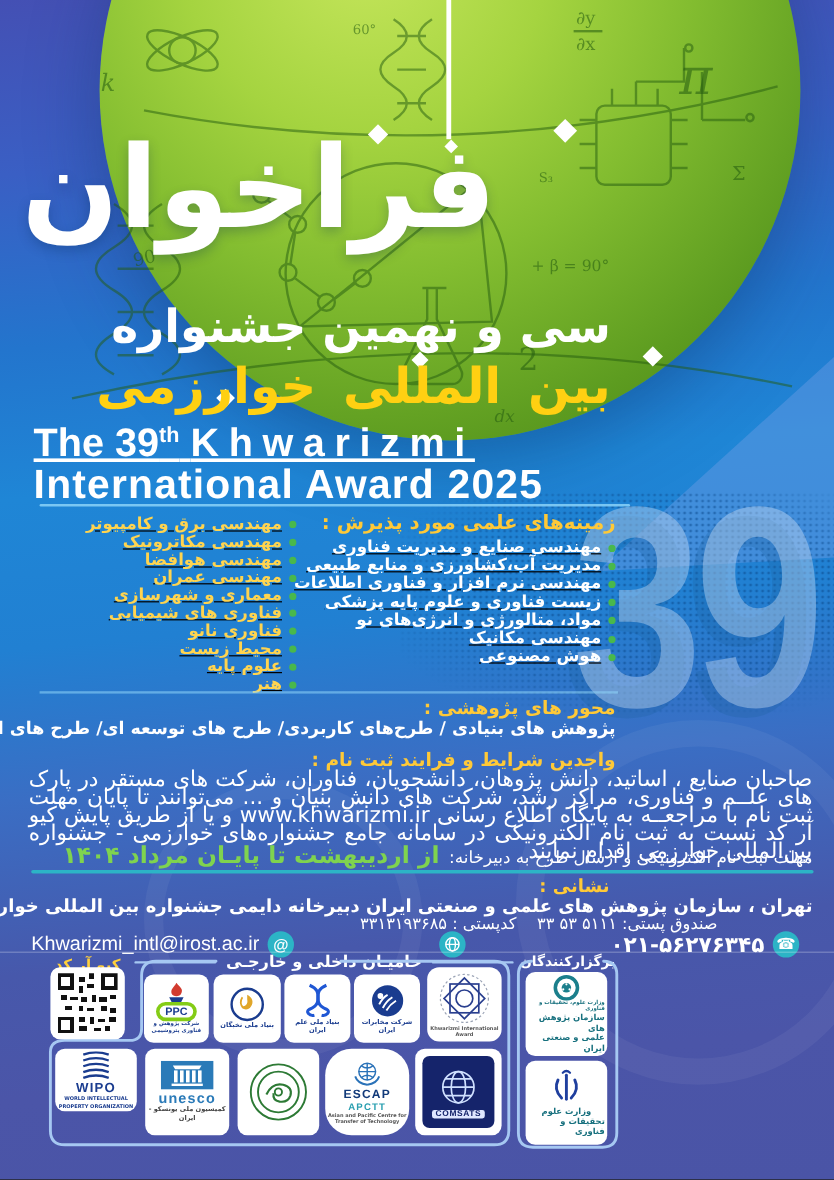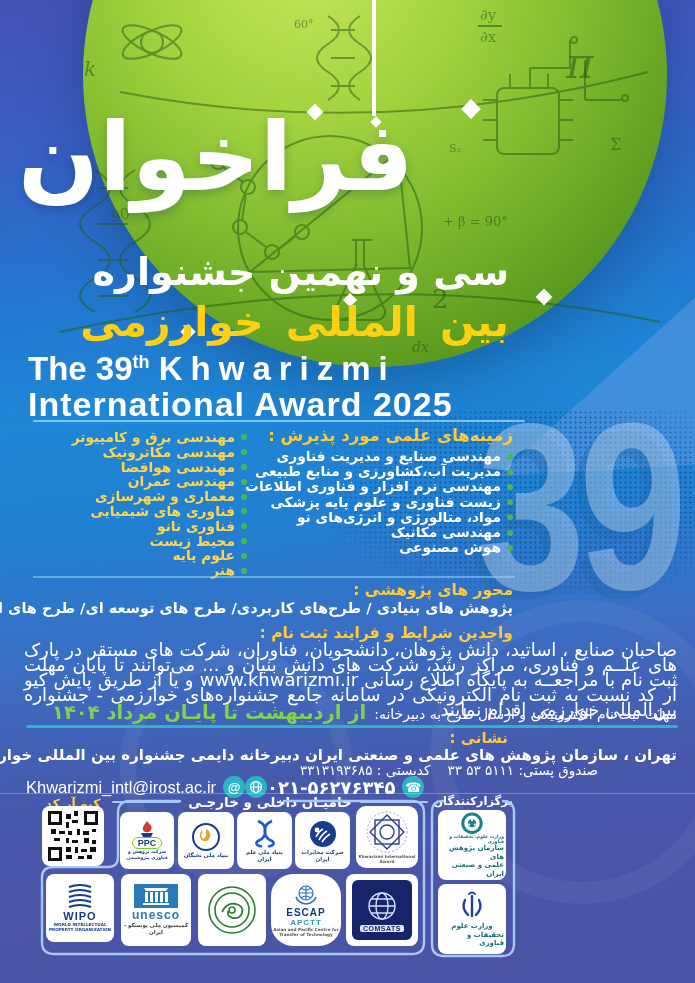--- a/index.html
+++ b/index.html
@@ -21,67 +21,67 @@
     mask-image:radial-gradient(ellipse at 58% 45%,#000 52%,transparent 80%);}
   .watermark{right:14px;top:404px;font-size:238px;line-height:205px;font-weight:800;
     transform:scaleX(.82);transform-origin:right top;color:rgba(206,223,245,.40);
     text-shadow:-10px 8px 0 rgba(28,98,158,.26);letter-spacing:-8px;}
   .bigring{border:22px solid rgba(255,255,255,.05);border-radius:50%;}
   
   .t-main{left:18px;top:110px;width:360px;text-align:center;color:#fff;font-weight:700;
     font-size:95px;line-height:1;text-shadow:0 4px 10px rgba(0,40,80,.25);}
   .t-sub1{right:186px;top:250px;color:#fff;font-weight:700;font-size:38px;white-space:nowrap;direction:rtl;}
   .t-sub2{right:186px;top:298px;color:#ffd012;font-weight:700;font-size:41px;white-space:nowrap;direction:rtl;word-spacing:8px;}
-  .t-eng1{left:28px;top:350px;color:#fff;font-size:33px;font-weight:700;white-space:nowrap;}
+  .t-eng1{left:28px;top:350px;color:#fff;font-size:33px;font-weight:700;white-space:nowrap;text-decoration:underline;}
   .t-eng1 .sp{letter-spacing:8px;}
   .t-eng1 sup{font-size:18px;}
   .t-eng2{left:28px;top:385px;color:#fff;font-size:34px;font-weight:700;letter-spacing:1px;white-space:nowrap;}
   .hr1{left:33px;top:420px;width:492px;height:2px;background:rgba(145,215,250,.8);border-radius:2px;}
   .hr2{left:33px;top:576px;width:482px;height:1.5px;background:rgba(145,215,250,.55);}
   .hr3{left:26px;top:725px;width:652px;height:2.5px;background:#2cb4c6;border-radius:2px;}
   .hr4{left:0;top:793px;width:695px;height:1px;background:rgba(255,255,255,.28);}
   
   .col{direction:rtl;text-align:right;}
   .col-head{color:#ffc937;font-weight:700;font-size:16.5px;white-space:nowrap;}
-  ul.blist{margin:4px 0 16px;padding:0;list-style:none;}
+  ul.blist{margin:4px 0 16px;padding:0;list-style:none;text-decoration:underline;}
   ul.blist li{display:flex;align-items:center;gap:6px;font-weight:700;white-space:nowrap;}
   .dot{width:6px;height:6px;border-radius:50%;background:#49b84c;flex:0 0 auto;}
   .list-right li{font-size:13.8px;line-height:15.2px;color:#fff;}
   .list-left li{font-size:13.8px;line-height:14.8px;color:#ffd44f;}
   .sec-head{color:#ffc937;font-weight:700;font-size:15.5px;direction:rtl;white-space:nowrap;}
   .sec-body{color:#fff;font-weight:700;font-size:14.5px;direction:rtl;white-space:nowrap;}
   .para{color:#fff;font-size:18px;line-height:15px;direction:rtl;text-align:justify;font-weight:500;}
   .deadline{direction:rtl;display:flex;align-items:baseline;gap:8px;white-space:nowrap;}
   .deadline .lab{color:#fff;font-size:14px;}
   .deadline .val{color:#7fd34f;font-weight:700;font-size:19.5px;}
   .addr1{color:#fff;font-weight:700;font-size:15px;direction:rtl;text-align:right;white-space:nowrap;}
   .addr2{color:#fff;font-size:13.5px;direction:rtl;text-align:right;white-space:nowrap;}
   .addr2 .num{direction:ltr;unicode-bidi:embed;text-align:right;}
-  .contact{left:26px;top:776px;width:640px;display:flex;align-items:center;color:#fff;}
+  .contact{left:26px;top:776px;width:640px;display:flex;align-items:center;justify-content:space-between;color:#fff;}
   .cgrp{display:flex;align-items:center;gap:7px;}
   .cicon{width:22px;height:22px;border-radius:50%;background:#2cb4c6;color:#fff;display:flex;
     align-items:center;justify-content:center;font-size:13px;font-weight:700;}
   .email{font-size:16.5px;}
   .site{font-size:20px;font-weight:700;}
   .phone{font-size:18px;font-weight:700;direction:ltr;unicode-bidi:embed;}
   
   .flabel{color:#ffd03c;font-weight:700;font-size:12.5px;text-align:center;direction:rtl;}
   .bracket{display:flex;align-items:center;gap:8px;color:#fff;font-weight:700;font-size:13.5px;direction:rtl;}
   .bracket .line{flex:1;height:2px;background:#a6c8f2;border-radius:2px;}
   .brlabel{white-space:nowrap;}
   .orglabel{color:#fff;font-weight:700;font-size:11.5px;text-align:center;direction:rtl;white-space:nowrap;}
   .tile{position:absolute;background:#fff;border-radius:8px;display:flex;flex-direction:column;
     align-items:center;justify-content:center;overflow:hidden;padding:2px;box-sizing:border-box;}
   .cap{font-size:5.5px;color:#1a3c8f;font-weight:700;text-align:center;line-height:1.25;direction:rtl;}
   .capen{font-size:4.2px;color:#555;font-weight:700;text-align:center;line-height:1.3;}
   .wipo-t{font-size:11px;font-weight:700;color:#1a3c8f;letter-spacing:1px;}
   .unesco-t{font-size:12px;font-weight:700;color:#2a7ab8;letter-spacing:1px;}
   .escap-t1{font-size:10px;font-weight:700;color:#123a7a;letter-spacing:1px;}
   .escap-t2{font-size:8px;font-weight:700;color:#2a9fb0;letter-spacing:1px;}
-  .ppc-t{font-size:9px;font-weight:700;color:#1a3c8f;border:1px solid #84cc16;border-radius:8px;padding:0 5px;}
+  .ppc-t{font-size:9px;font-weight:700;color:#1a3c8f;border:3px solid #84cc16;border-radius:8px;padding:0 5px;}
   .irost-cap1{font-size:4.6px;color:#17707e;font-weight:700;direction:rtl;}
   .irost-cap2{font-size:7px;color:#17707e;font-weight:700;direction:rtl;line-height:1.2;}
   .comsats-in{width:60px;height:60px;background:#15246b;border-radius:6px;display:flex;flex-direction:column;
     align-items:center;justify-content:center;gap:2px;}
   .comsats-t{font-size:7px;font-weight:700;color:#15246b;background:#dfe7ff;padding:0 3px;border-radius:2px;letter-spacing:.5px;}
   svg{display:block;}
 </style>
 </head>
 <body>
 
@@ -360,21 +360,21 @@
       <circle cx="22" cy="22" r="20" fill="none" stroke="#9aa3b5" stroke-width="1" stroke-dasharray="2 2"></circle>
       <g fill="none" stroke="#2a3f8f" stroke-width="1.4">
         <rect x="10" y="10" width="24" height="24"></rect>
         <rect x="10" y="10" width="24" height="24" transform="rotate(45 22 22)"></rect>
         <circle cx="22" cy="22" r="7"></circle>
       </g>
     </svg>
     <span class="capen">Khwarizmi International Award</span>
   </div>
 
-  <div class="tile" style="left:46px;top:874px;width:68px;height:68px;">
+  <div class="tile" style="left:46px;top:874px;width:68px;height:52px;">
     <svg width="30" height="26" viewBox="0 0 30 26">
         <g stroke="#1a3c8f" stroke-width="2" fill="none">
           <path d="M4 3 q11 -4 22 0 M4 8 q11 -4 22 0 M4 13 q11 -4 22 0 M4 18 q11 -4 22 0 M4 23 q11 -4 22 0"></path>
         </g>
       </svg>
     <span class="wipo-t latin">WIPO</span>
     <span class="capen" style="color:#1a3c8f;">WORLD INTELLECTUAL PROPERTY ORGANIZATION</span>
   </div>
   <div class="tile" style="left:121px;top:874px;width:70px;height:72px;">
     <svg width="44" height="24" viewBox="0 0 44 24">

